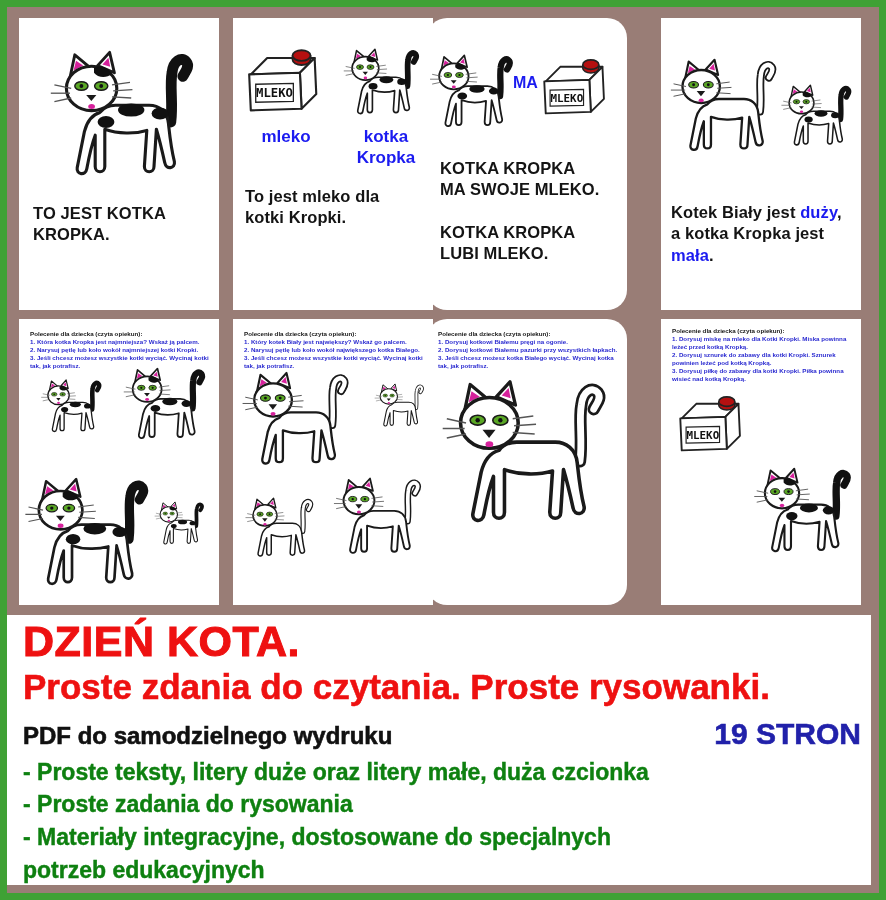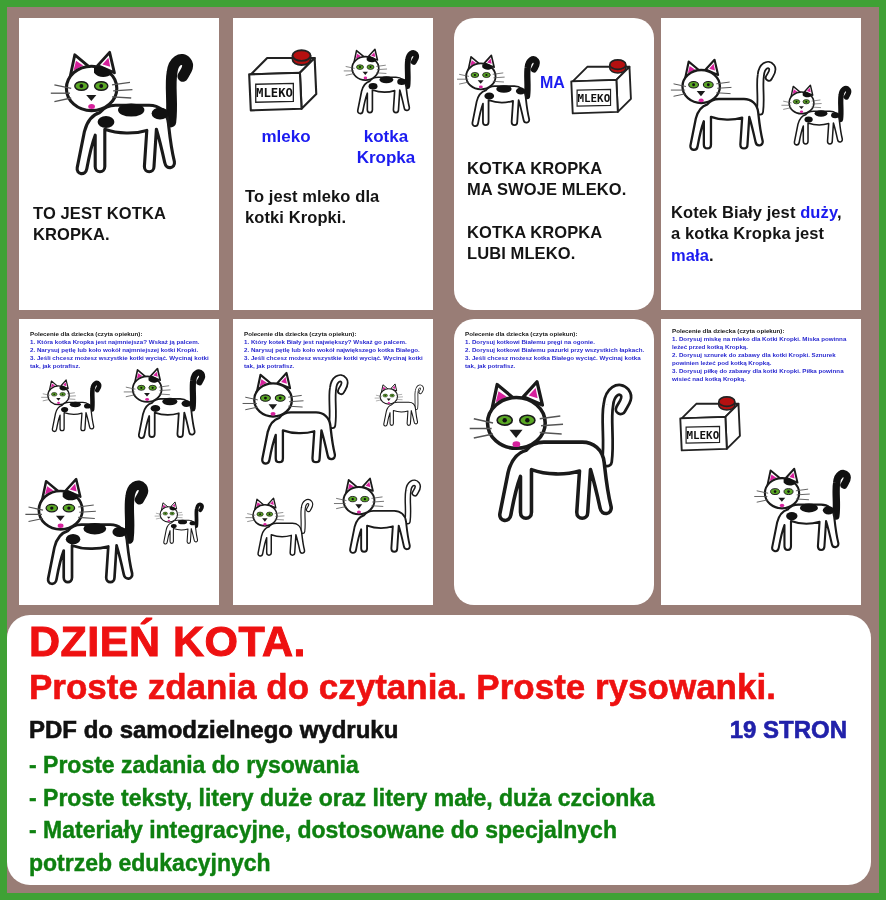--- a/index.html
+++ b/index.html
@@ -3,36 +3,36 @@
 <meta charset="utf-8">
 <style>
   html,body{margin:0;padding:0;background:#e8e8e8;}
   *{box-sizing:border-box;}
   body{font-family:"Liberation Sans", sans-serif;}
   .frame{position:relative;width:886px;height:900px;background:#3fa135;overflow:hidden;}
   .mat{position:absolute;left:7px;top:7px;width:872px;height:886px;background:#997d76;overflow:hidden;}
   .card{position:absolute;width:200px;background:#ffffff;overflow:hidden;}
   .row1{top:11px;height:292px;}
   .row2{top:312px;height:286px;}
-  .c1{left:12px;} .c2{left:226px;} .c3{left:447px;border-radius:20px;} .c4{left:654px;}
+  .c1{left:12px;} .c2{left:226px;} .c3{left:420px;border-radius:20px;} .c4{left:654px;}
   .sprite{position:absolute;}
   .sprite svg{display:block;width:100%;height:100%;}
   .cap{position:absolute;font-weight:bold;color:#141414;white-space:pre-line;font-size:16.5px;line-height:1.3;letter-spacing:0.1px;}
   .blue{color:#1b1bf0;}
   .bluelabel{position:absolute;font-weight:bold;color:#1b1bf0;font-size:17px;line-height:1.25;white-space:pre-line;text-align:center;}
   .ma{position:absolute;font-weight:bold;color:#1b1bf0;font-size:16px;}
   .instr{position:absolute;left:11px;right:7px;top:11px;}
   .instr-h{font-size:6.2px;font-weight:bold;color:#161616;line-height:1.3;}
   .instr-i{font-size:6.2px;font-weight:bold;color:#2a2ad0;line-height:1.3;}
-  .bottom{position:absolute;left:0;top:608px;width:864px;height:270px;background:#ffffff;padding:4px 10px 0 22px;border-radius:23px;}
+  .bottom{position:absolute;left:0;top:608px;width:864px;height:270px;background:#ffffff;padding:4px 10px 0 16px;}
   .f-title{color:#ee1111;font-size:43px;font-weight:900;line-height:1.05;letter-spacing:0.5px;-webkit-text-stroke:1px #ee1111;}
   .f-sub{color:#ee1111;font-size:35px;font-weight:800;line-height:1.1;margin-top:4px;-webkit-text-stroke:0.6px #ee1111;}
   .f-row{display:flex;align-items:baseline;margin-top:10px;}
   .f-pdf{color:#111111;font-size:24px;font-weight:800;line-height:1.1;-webkit-text-stroke:0.6px #111111;}
-  .f-badge{color:#2121aa;font-size:24px;font-weight:800;line-height:1.1;margin-left:auto;margin-right:14px;-webkit-text-stroke:0.6px #2121aa;}
+  .f-badge{color:#2121aa;font-size:30px;font-weight:800;line-height:1.1;margin-left:auto;margin-right:0;-webkit-text-stroke:0.6px #2121aa;}
   .f-bullets{margin-top:6px;}
   .f-bullet{color:#0e8010;font-size:23px;font-weight:bold;line-height:1.42;white-space:pre-line;-webkit-text-stroke:0.4px #0e8010;}
   .defs{position:absolute;width:0;height:0;overflow:hidden;}
 </style>
 </head>
 <body>
 
 <svg class="defs" aria-hidden="true">
   <symbol id="cat-kropka" viewBox="0 0 125 110">
     <path d="M104,60 C106,45 103,30 105,19 C106,9 113,5 117,10 C120,14 116,18 114,22" fill="none" stroke="#111" stroke-width="9" stroke-linecap="round"></path>
@@ -255,21 +255,21 @@
     </div>
 
     <div class="bottom">
       <div class="f-title">DZIEŃ KOTA.</div>
       <div class="f-sub">Proste zdania do czytania. Proste rysowanki.</div>
       <div class="f-row">
         <span class="f-pdf">PDF do samodzielnego wydruku</span>
         <span class="f-badge">19 STRON</span>
       </div>
       <div class="f-bullets">
+        <div class="f-bullet">- Proste teksty, litery duże oraz litery małe, duża czcionka</div>
         <div class="f-bullet">- Proste zadania do rysowania</div>
-        <div class="f-bullet">- Proste teksty, litery duże oraz litery małe, duża czcionka</div>
         <div class="f-bullet">- Materiały integracyjne, dostosowane do specjalnych
   potrzeb edukacyjnych</div>
       </div>
     </div>
 
   </div>
 </div>
 
 </body></html>

